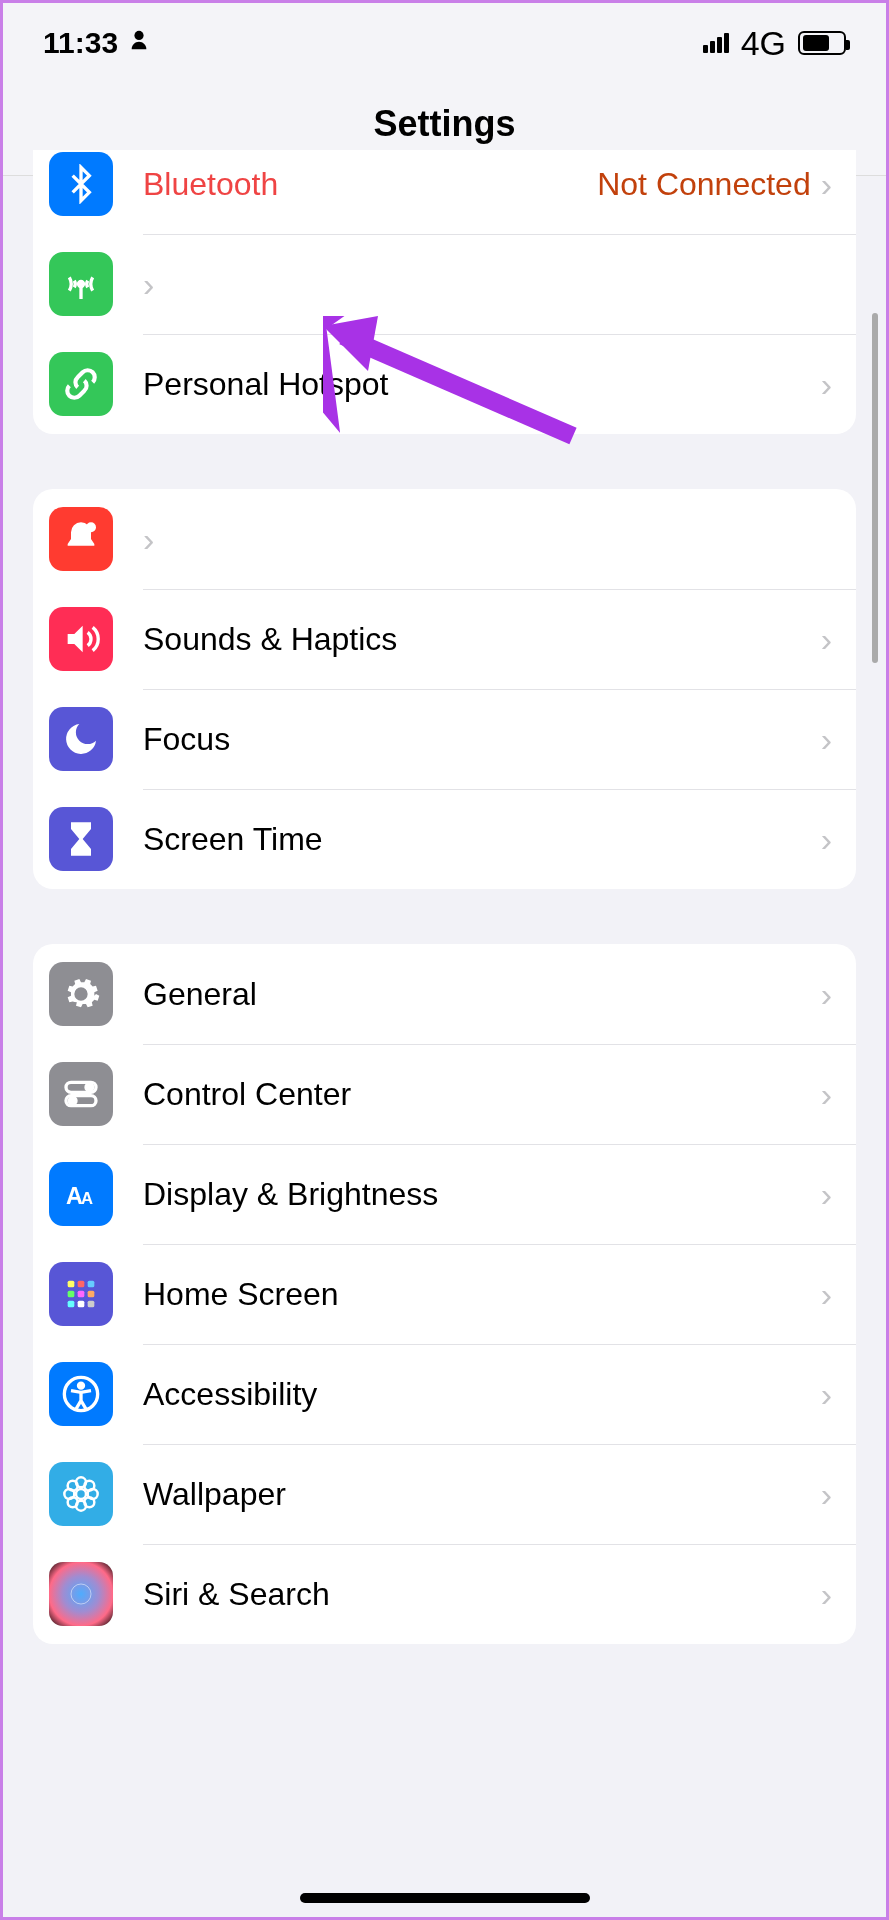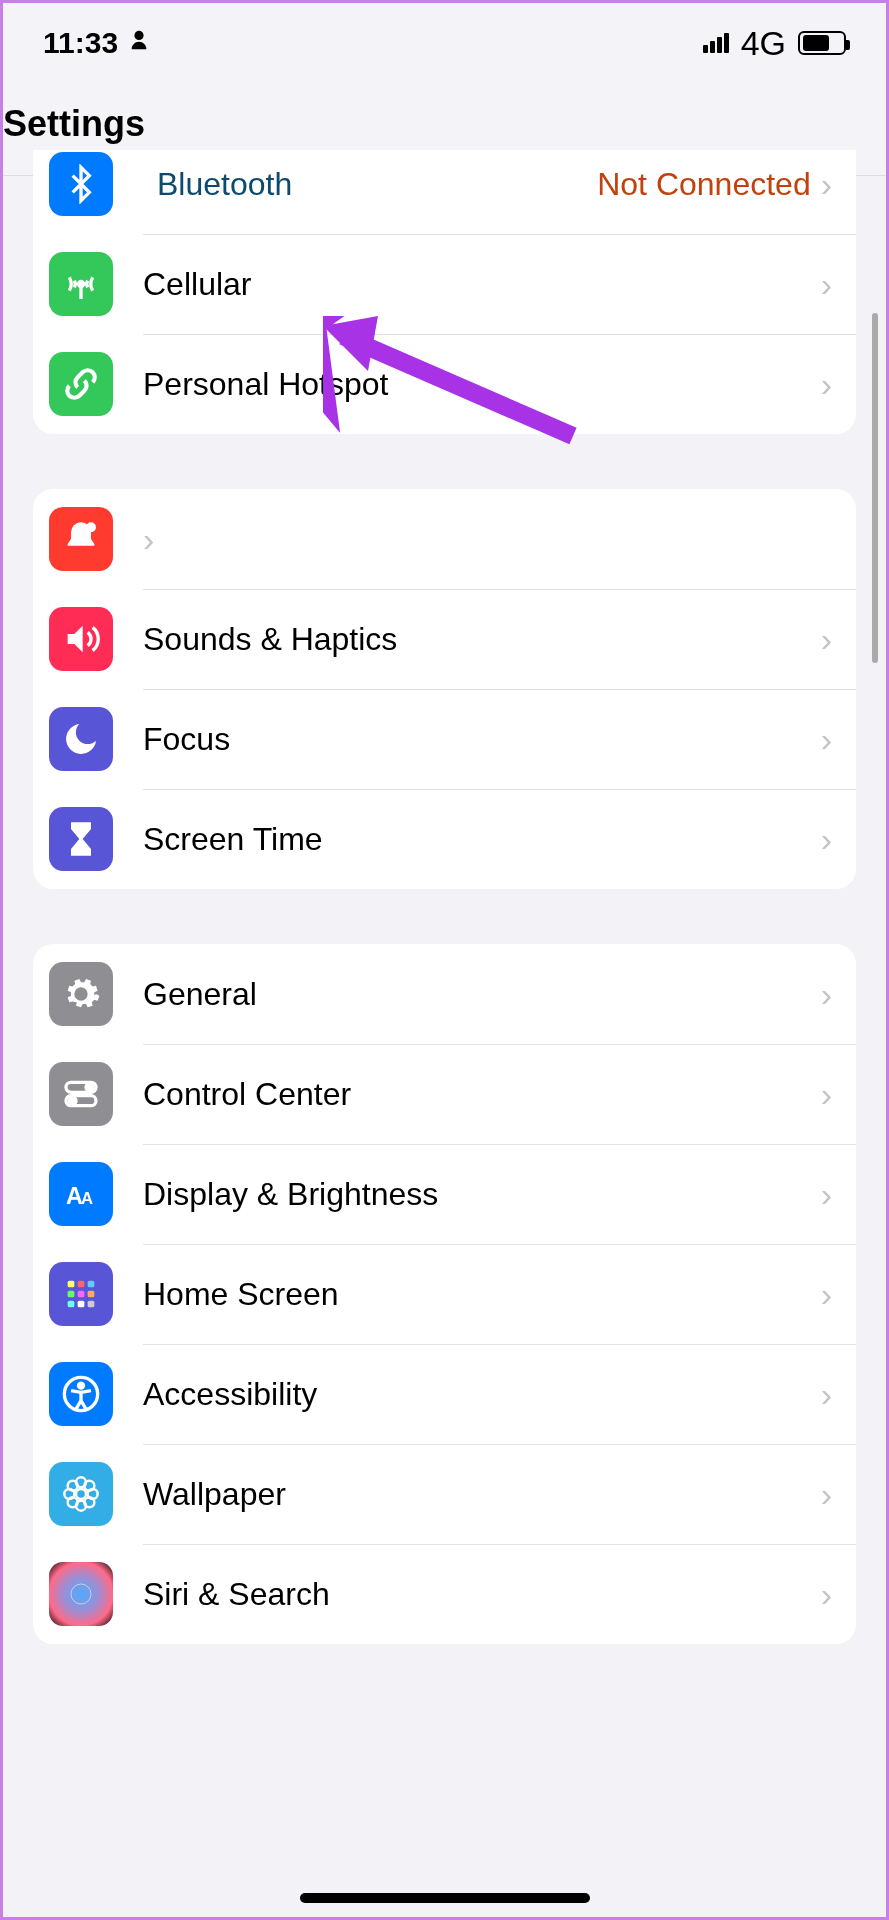--- a/index.html
+++ b/index.html
@@ -55,21 +55,21 @@
     display: flex; align-items: center;
   }
   .battery::after {
     content:"";
     position:absolute; right:-6px; top:7px;
     width:4px; height:10px;
     background:#000; border-radius:0 2px 2px 0;
   }
   .battery-fill { width: 60%; height: 16px; margin-left:3px; background:#000; border-radius:3px; }
   .header {
-    text-align: left;
+    text-align: center;
     padding: 20px 0 30px;
     background: #f4f4f8;
     border-bottom: 1px solid #ddd;
   }
   .header h1 { font-size: 36px; font-weight: 700; }
   .scroll {
     position: absolute;
     right: 8px;
     top: 310px;
     width: 6px;
@@ -169,33 +169,32 @@
 
 <div class="content">
 
   <div class="group first" style="margin-top:-26px;">
     <div class="row" style="min-height:60px; padding-top:2px;">
       <div class="icon-box c-blue">
         <svg viewBox="0 0 24 24" fill="none" stroke="#fff" stroke-width="2">
             <path d="M7 7l10 10-5 5V2l5 5L7 17"></path>
           </svg>
       </div>
-      <span class="row-label" style="color:#0c4a6e;margin-left:14px;">Bluetooth</span>
+      <span class="row-label" style="color:#ef4444;">Bluetooth</span>
       <span class="row-value">Not Connected</span>
       <span class="chevron">›</span>
     </div>
     <div class="row">
       <div class="icon-box c-green">
         <svg viewBox="0 0 24 24" fill="none" stroke="#fff" stroke-width="2">
             <path d="M5 8a8 8 0 0 1 0 8M19 8a8 8 0 0 0 0 8M8 10a4 4 0 0 1 0 4M16 10a4 4 0 0 0 0 4"></path>
             <circle cx="12" cy="12" r="1.5" fill="#fff"></circle>
             <path d="M12 13v8"></path>
           </svg>
       </div>
-      <span class="row-label">Cellular</span>
       <span class="chevron">›</span>
     </div>
     <div class="row">
       <div class="icon-box c-green">
         <svg viewBox="0 0 24 24" fill="none" stroke="#fff" stroke-width="2.5">
             <path d="M10 14a4 4 0 0 1 0-6l3-3a4 4 0 0 1 6 6M14 10a4 4 0 0 1 0 6l-3 3a4 4 0 0 1-6-6"></path>
           </svg>
       </div>
       <span class="row-label">Personal Hotspot</span>
       <span class="chevron">›</span>

